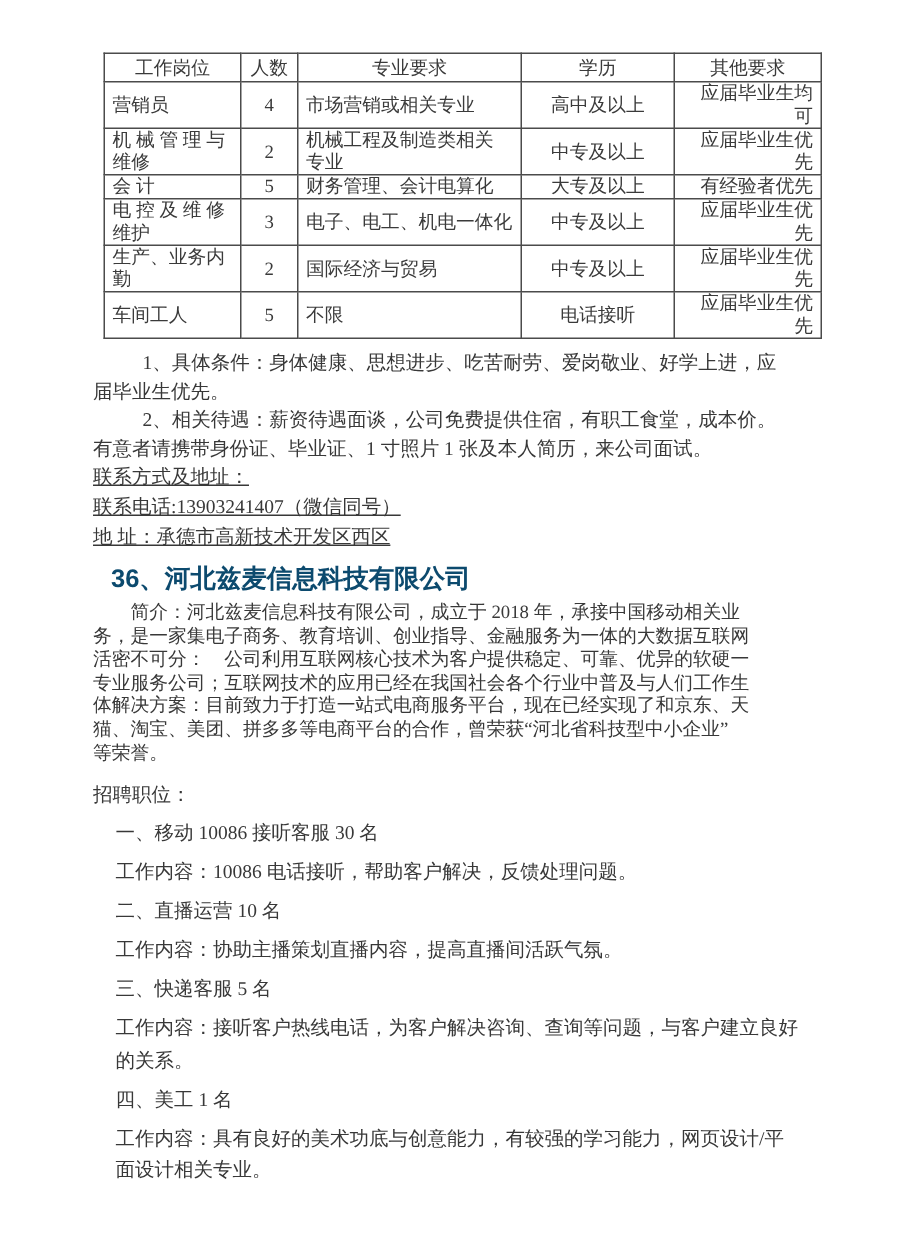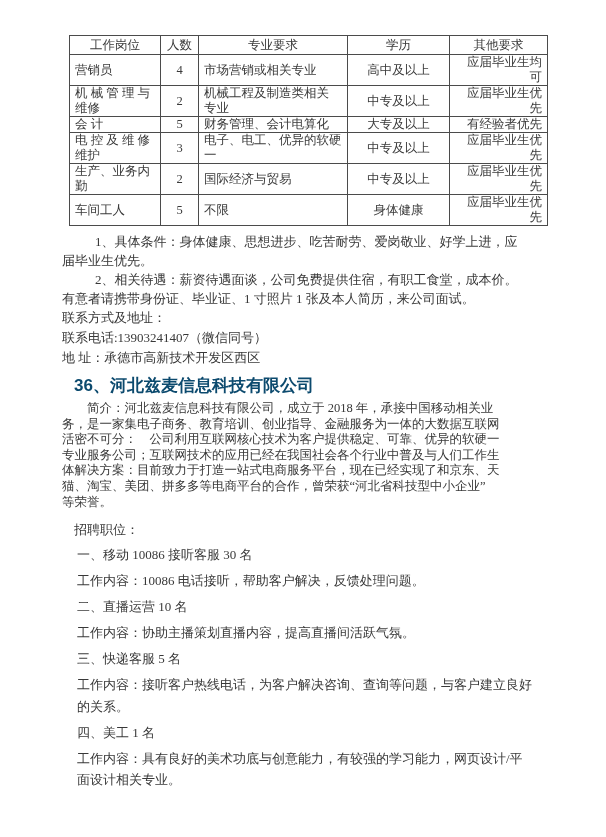--- a/index.html
+++ b/index.html
@@ -36,33 +36,33 @@
   td.c-num   { text-align:center; }
   td.c-major { text-align:left; }
   td.c-edu   { text-align:center; }
   td.c-other { text-align:right; padding-left:8px; }
   
   .cond-section { margin-top:6px; }
   .cond-line { font-size:13px; line-height:19px; }
   .ind-0 { padding-left:0; }
   .ind-2 { padding-left:33px; }
   .ind-4 { padding-left:50px; }
-  .contact-line { font-size:13px; line-height:20px; }
+  .contact-line { font-size:13px; line-height:20px;text-decoration:underline; }
   .company-heading {
     font-family:"Liberation Sans","DejaVu Sans",sans-serif;
     font-weight:bold;
     color:#0c4a6e;
     font-size:17px;
     line-height:24px;
     margin:6px 0 3px 12px;
   }
   .intro-section { }
   .intro-line { font-size:12.5px; line-height:15.6px; }
   .intro-first { padding-left:25px; }
-  .recruit-label { font-size:13px; line-height:20px; margin-top:10px;margin-left:12px; }
+  .recruit-label { font-size:13px; line-height:20px; margin-top:10px; }
   .job-list { margin-top:4px; margin-left:15px; }
   .job-par {
     font-size:13px;
     line-height:21.5px;
     margin:0 0 4.5px 0;
     white-space:pre-line;
   }
 </style>
 </head>
 <body>
@@ -107,37 +107,37 @@
         <td class="c-pos">会  计</td>
         <td class="c-num">5</td>
         <td class="c-major">财务管理、会计电算化</td>
         <td class="c-edu">大专及以上</td>
         <td class="c-other">有经验者优先</td>
       </tr>
       <tr>
         <td class="c-pos">电 控 及 维 修
 维护</td>
         <td class="c-num">3</td>
-        <td class="c-major">电子、电工、优异的软硬一</td>
+        <td class="c-major">电子、电工、机电一体化</td>
         <td class="c-edu">中专及以上</td>
         <td class="c-other">应届毕业生优先</td>
       </tr>
       <tr>
         <td class="c-pos">生产、业务内
 勤</td>
         <td class="c-num">2</td>
         <td class="c-major">国际经济与贸易</td>
         <td class="c-edu">中专及以上</td>
         <td class="c-other">应届毕业生优先</td>
       </tr>
       <tr>
         <td class="c-pos">车间工人</td>
         <td class="c-num">5</td>
         <td class="c-major">不限</td>
-        <td class="c-edu">身体健康</td>
+        <td class="c-edu">电话接听</td>
         <td class="c-other">应届毕业生优先</td>
       </tr>
     </tbody>
   </table>
 
   <section class="cond-section">
     <div class="cond-line ind-2">1、具体条件：身体健康、思想进步、吃苦耐劳、爱岗敬业、好学上进，应</div>
     <div class="cond-line ind-0">届毕业生优先。</div>
     <div class="cond-line ind-2">2、相关待遇：薪资待遇面谈，公司免费提供住宿，有职工食堂，成本价。</div>
     <div class="cond-line ind-0">有意者请携带身份证、毕业证、1 寸照片 1 张及本人简历，来公司面试。</div>

